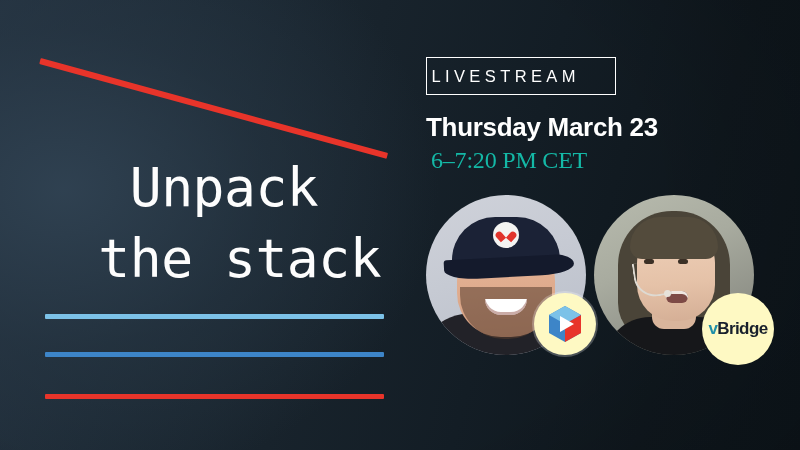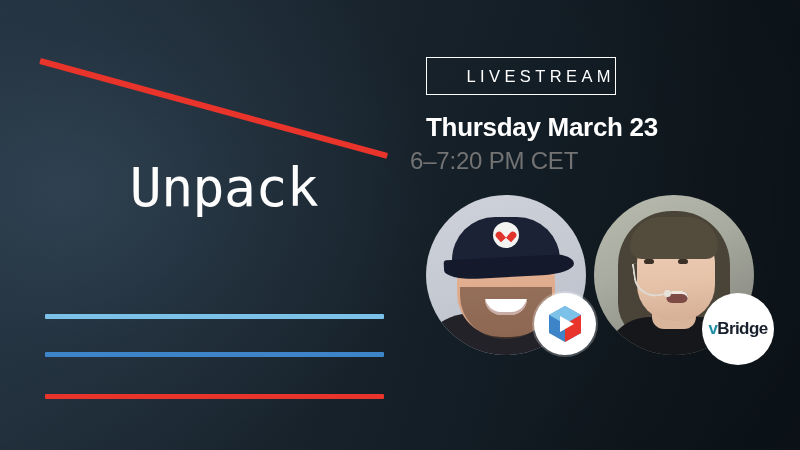--- a/index.html
+++ b/index.html
@@ -86,47 +86,48 @@
   .livestream-badge {
     position: absolute;
     left: 16px;
     top: 57px;
     width: 190px;
     height: 38px;
     border: 1.6px solid #ffffff;
     box-sizing: border-box;
     display: flex;
     align-items: center;
-    justify-content: flex-end;
+    justify-content: flex-start;
   }
   .livestream-badge span {
     font-size: 16.5px;
     font-weight: 400;
     letter-spacing: 4.4px;
     color: #ffffff;
     text-indent: 4.4px;
   }
   .date-line {
     position: absolute;
     left: 16px;
     top: 112px;
     font-size: 26px;
     font-weight: 700;
     letter-spacing: -0.3px;
     color: #ffffff;
     text-align: center;
   }
   .time-line {
     position: absolute;
-    left: 0;
+    left: 21px;
     top: 147px;
     font-size: 24px;
     font-weight: 400;
     letter-spacing: -0.2px;
-    color: #737373;
+    color: #14b8a6;
+    font-family: Liberation Serif, serif;
   }
 
   
   .speaker {
     position: absolute;
     top: 195px;
   }
   .speaker-a { left: 16px; }
   .speaker-b { left: 184px; }
 
@@ -311,21 +312,21 @@
     left: 70px; top: 95px;
     width: 7px; height: 7px;
     border-radius: 50%;
     background: #e6e2da;
   }
 
   
   .badge {
     position: absolute;
     border-radius: 50%;
-    background: #ffffff;
+    background: #fef9c3;
     display: flex;
     align-items: center;
     justify-content: center;
   }
   .badge-cube {
     left: 108px;
     top: 98px;
     width: 62px;
     height: 62px;
     box-shadow: 0 0 0 2px rgba(255,255,255,0.25);
@@ -351,21 +352,21 @@
 <div id="poster">
 
   <div class="bg-base"></div>
   <div class="bg-glow"></div>
   <div class="bg-vignette"></div>
 
   <div class="left-panel">
 
     <div class="diag-line"></div>
 
-    <div class="headline"><span>Unpack</span><br></div>
+    <div class="headline"><span>Unpack</span><br><span> the stack</span></div>
 
     <div class="rule rule-1"></div>
     <div class="rule rule-2"></div>
     <div class="rule rule-3"></div>
   </div>
 
   <div class="right-panel">
 
     <div class="livestream-badge">
       <span>LIVESTREAM</span>

